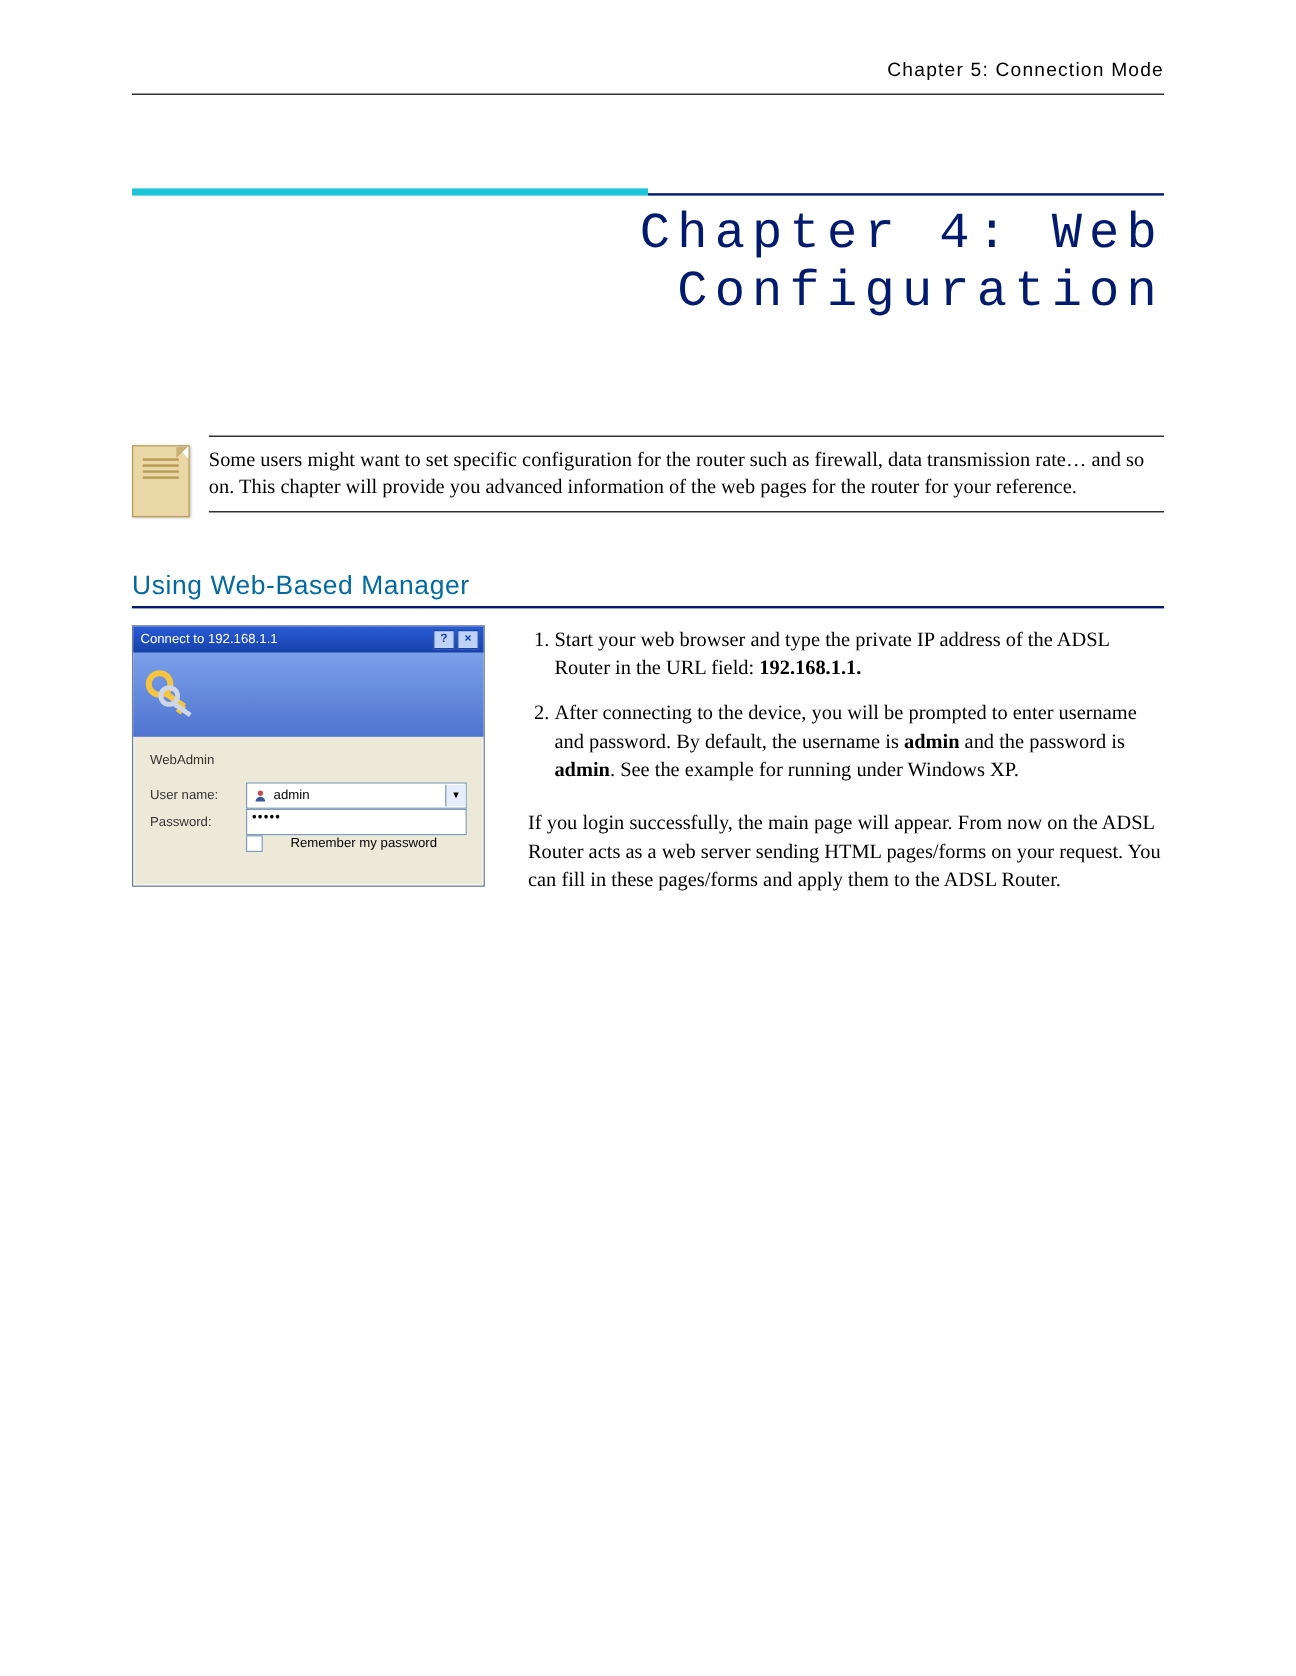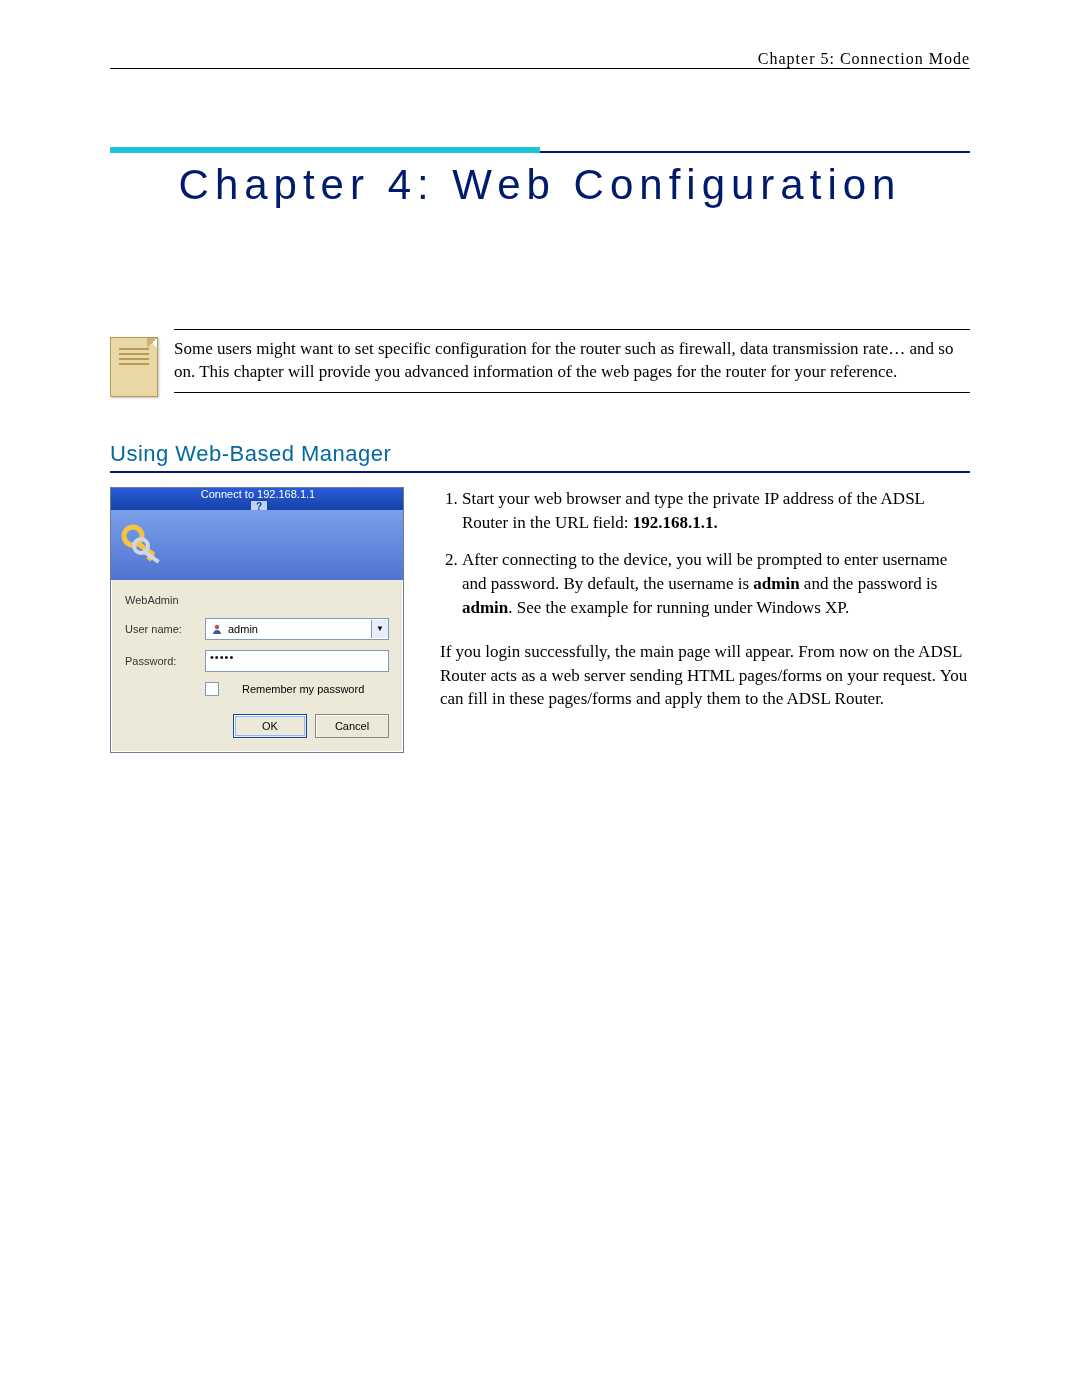--- a/index.html
+++ b/index.html
@@ -9,49 +9,50 @@
     font-family: "Times New Roman", Times, serif;
     color: #000;
     width: 1080px;
   }
   .page {
     box-sizing: border-box;
     padding: 50px 110px 60px 110px;
   }
   .running-head {
     text-align: right;
-    font-family: Liberation Serif, serif;
+    font-family: Liberation Sans, sans-serif;
     font-size: 16px;
     color: #000;
     letter-spacing: 1px;
+    padding-bottom: 10px;
     border-bottom: 1px solid #000;
     margin-bottom: 78px;
   }
   .title-rule {
     display: flex;
     align-items: flex-end;
     margin-bottom: 6px;
   }
   .title-rule .cyan {
     height: 6px;
     background: #1cc5d8;
     flex: 0 0 50%;
   }
   .title-rule .navy {
     height: 2px;
     background: #001a6e;
     flex: 1;
   }
   .chapter-title {
-    font-family: Liberation Sans, sans-serif;
+    font-family: Liberation Mono, monospace;
     font-size: 42px;
     color: #001a6e;
     letter-spacing: 6px;
-    margin: 8px 0 120px 0;
-    text-align: center;
+    margin: 8px 0 96px 0;
+    text-align: right;
     font-weight: 400;
   }
   .note-row {
     display: flex;
     gap: 16px;
     margin-bottom: 40px;
   }
   .note-icon {
     width: 46px;
     height: 58px;
@@ -125,41 +126,40 @@
     border: 1px solid #6b7b99;
     background: #ece9d8;
     box-shadow: 0 0 0 1px #fff inset;
   }
   .dlg-titlebar {
     display:flex;align-items:center;
     height:22px;
     background: linear-gradient(#2a5bd7,#1541a8);
     color:#fff;
     padding:0 4px 0 6px;
-    flex-direction:column;
   }
   .dlg-titlebar .t {flex:1; font-weight:400;}
   .dlg-winbtn {
     width:16px;height:14px;
     background:#bfd2f6;
     border:1px solid #1541a8;
     margin-left:2px;
     display:flex;align-items:center;justify-content:center;
     font-size:10px;color:#1541a8;font-weight:bold;
   }
   .dlg-banner {
     height:70px;
     background: linear-gradient(#7aa0ea,#4f74cf);
     position:relative;
   }
   .dlg-banner svg{position:absolute;left:8px;top:12px;}
   .dlg-body {
     padding: 14px 14px 10px 14px;
   }
-  .dlg-row {display:flex;align-items:center;margin-bottom:10px;gap:10px;}
+  .dlg-row {display:flex;align-items:center;gap:10px;}
   .dlg-row .lbl{width:70px;color:#333;}
   .dlg-combo {
     flex:1;display:flex;align-items:center;
     background:#fff;border:1px solid #7f9db9;height:20px;
     padding:0 0 0 4px;position:relative;
   }
   .dlg-combo .ico{
     width:14px;height:14px;margin-right:4px;
     display:flex;align-items:center;justify-content:center;
   }
@@ -254,24 +254,20 @@
             </span>
           </div>
           <div class="dlg-row">
             <span class="lbl">Password:</span>
             <span class="dlg-input">•••••</span>
           </div>
           <div class="dlg-check">
             <span class="box"></span>
             <span>Remember my password</span>
           </div>
-          <div class="dlg-btns">
-            <span class="dlg-btn primary">OK</span>
-            <span class="dlg-btn">Cancel</span>
-          </div>
         </div>
       </div>
     </div>
 
     <div class="steps">
       <ol>
         <li>
           <span>Start your web browser and type the private IP address of the ADSL Router in the URL field: </span><b>192.168.1.1.</b>
         </li>
         <li>

